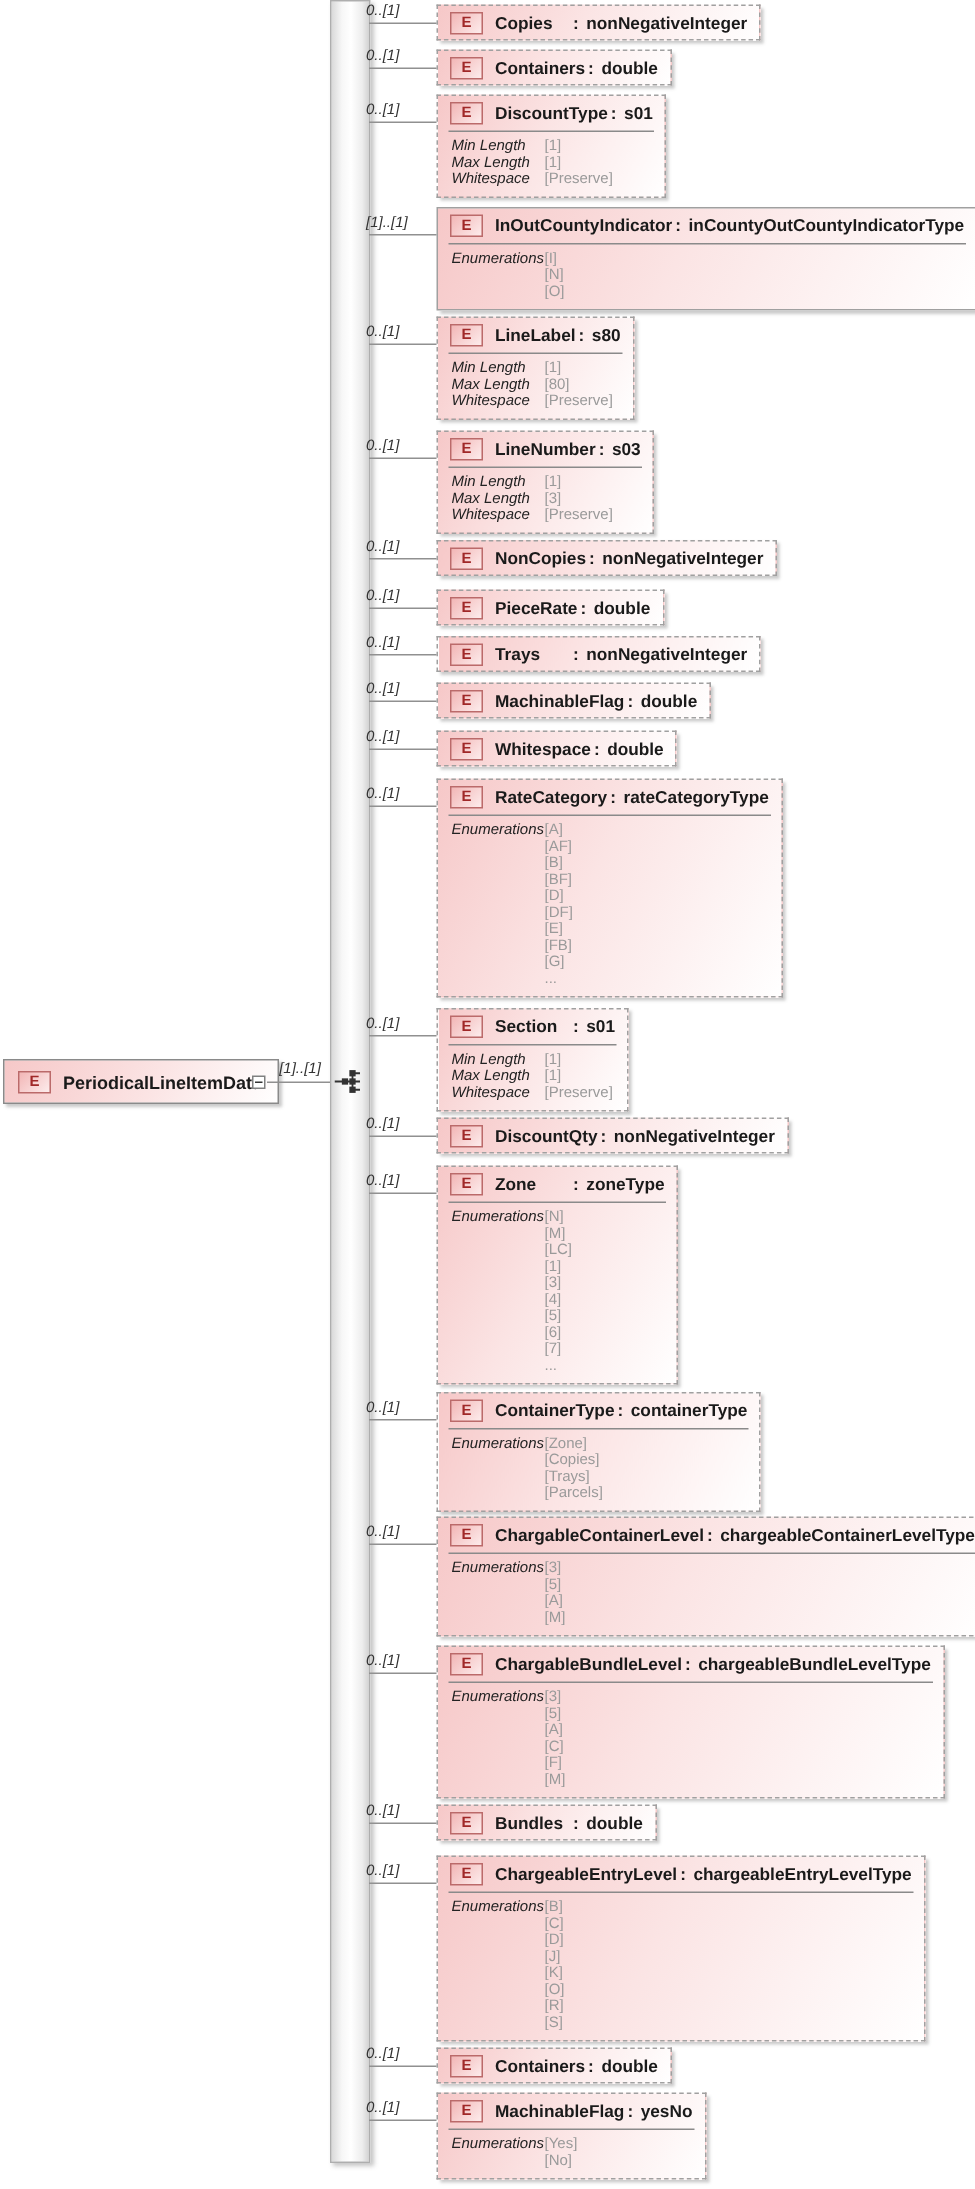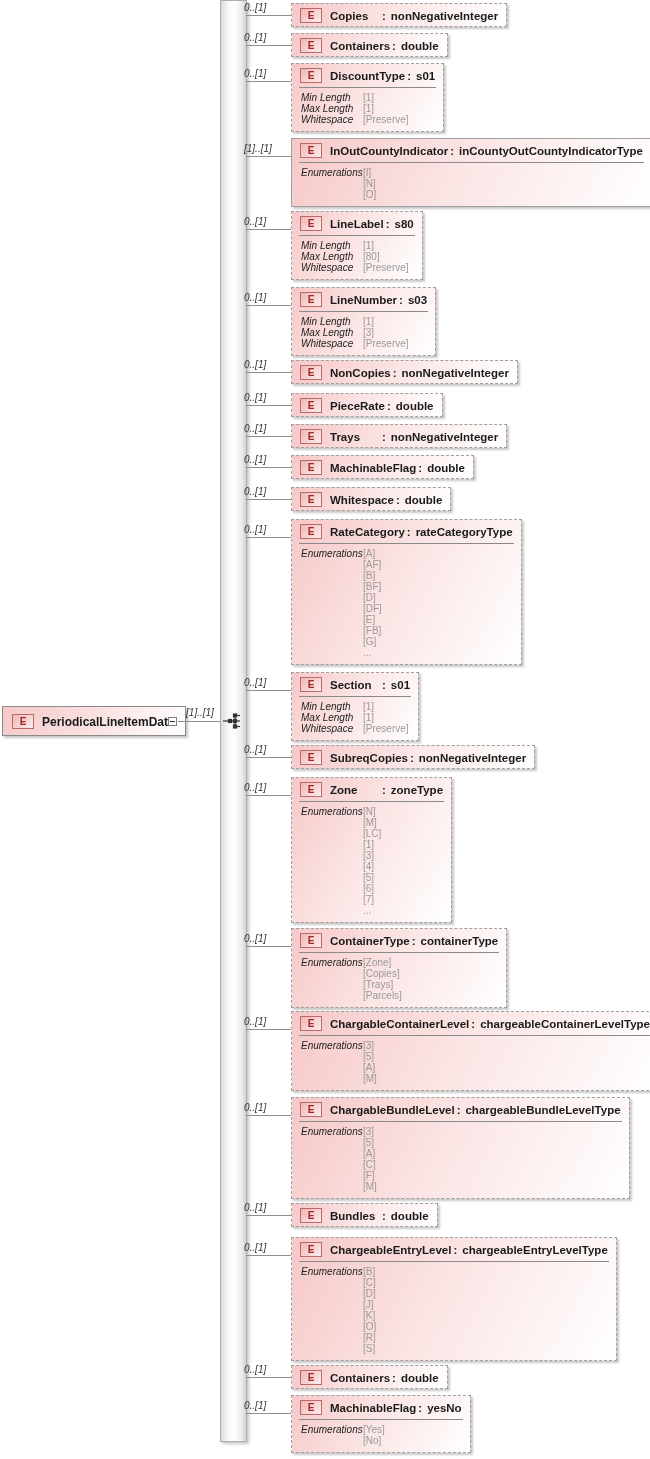--- a/index.html
+++ b/index.html
@@ -324,21 +324,21 @@
             <span class="facet-label">Whitespace</span>
             <div class="facet-values">
               <div class="facet-value">[Preserve]</div>
             </div>
           </div>
         </div>
   </div>
       <div class="elem" style="left: 291px; top: 745px;">
     <div class="elem-header">
       <span class="e-badge">E</span>
-      <span class="elem-title elem-name">SubreqCopies</span>
+      <span class="elem-title elem-name">DiscountQty</span>
       <span class="elem-sep">:</span>
       <span class="elem-title elem-type">nonNegativeInteger</span>
     </div>
 
   </div>
       <div class="elem" style="left: 291px; top: 777px;">
     <div class="elem-header">
       <span class="e-badge">E</span>
       <span class="elem-title elem-name">Zone</span>
       <span class="elem-sep">:</span>

